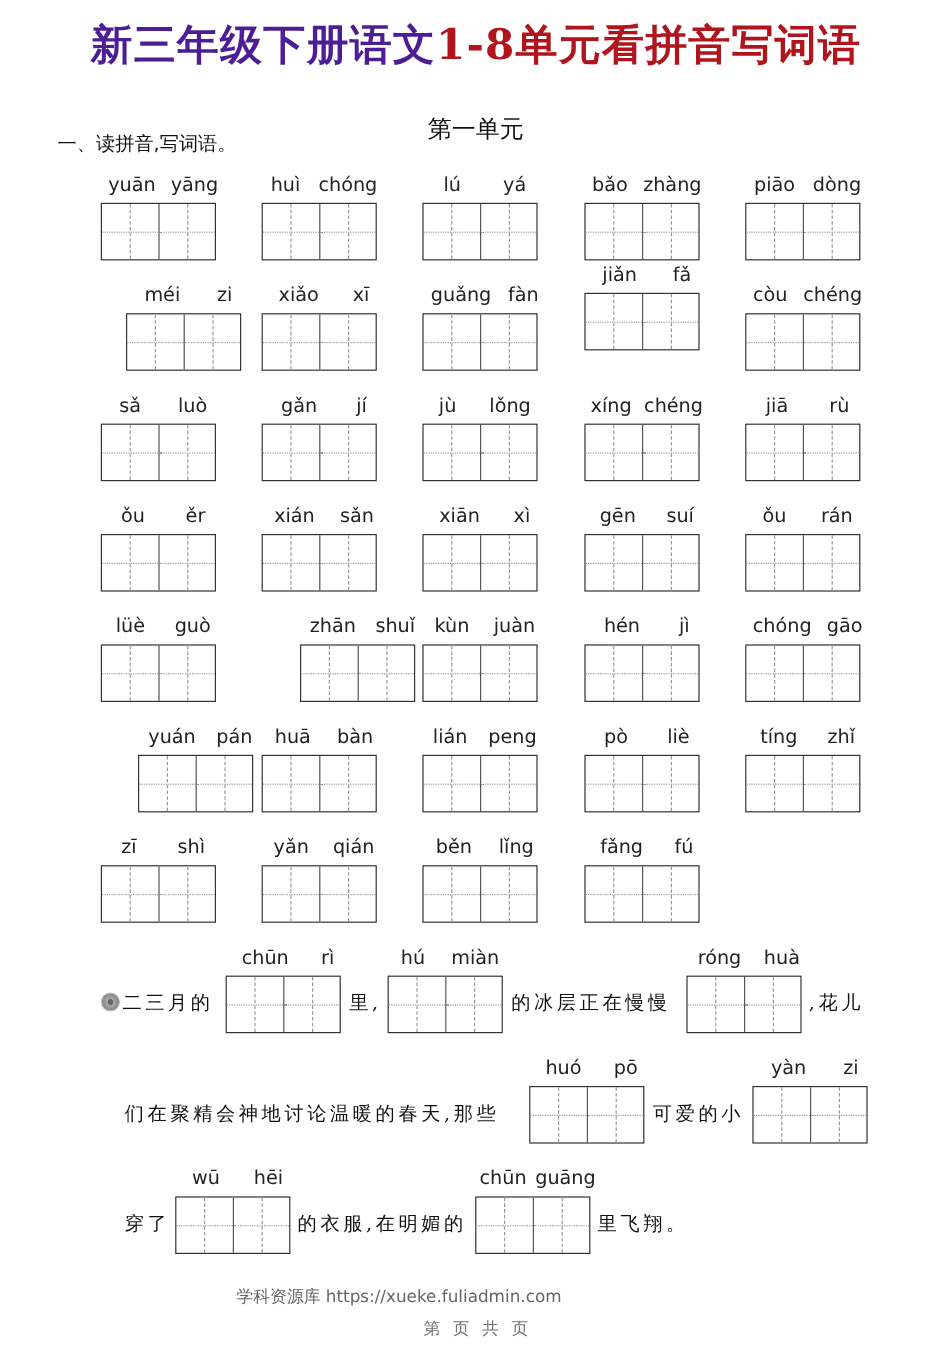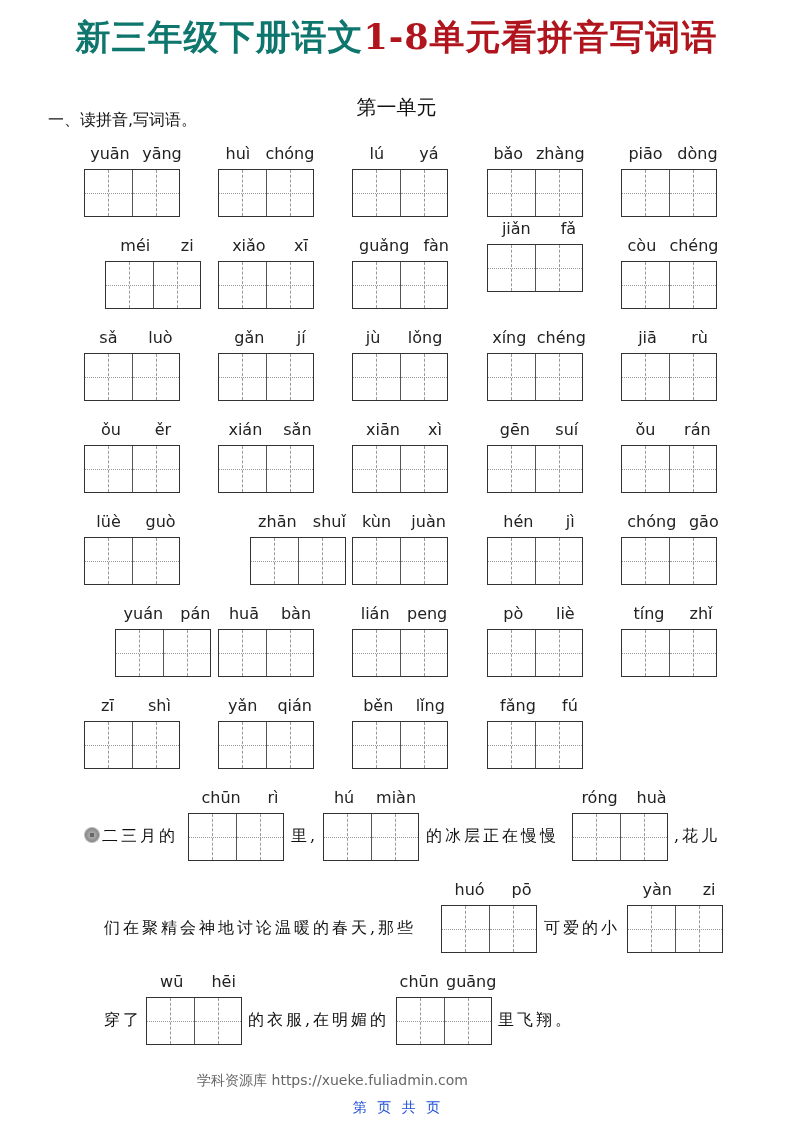--- a/index.html
+++ b/index.html
@@ -1,21 +1,21 @@
 <!DOCTYPE html>
 <html><head>
 <meta charset="utf-8">
 <style>
   html, body { margin:0; padding:0; background:#ffffff; }
   body { width:793px; height:1122px; position:relative; overflow:hidden;
          font-family:"DejaVu Sans", sans-serif; color:#111; }
   .title { position:absolute; left:0; top:14px; width:793px; text-align:center;
            font-family:"DejaVu Serif", serif; font-weight:bold; font-size:35px;
            letter-spacing:1px; white-space:nowrap; }
-  .title .black { color:#0f766e; }
+  .title .black { color:#4c1d95; }
   .title .red { color:#b0141c; }
   .unit-title { position:absolute; left:0; width:793px; top:94px; text-align:center;
                 font-family:"DejaVu Serif", serif; font-size:20px; }
   .section-label { position:absolute; left:48px; top:110px; font-size:16px; }
 
   .item { position:absolute; width:104px; }
   .pinyin { height:22px; display:flex; justify-content:space-around;
             font-family:"DejaVu Sans", sans-serif; font-size:16px; color:#222;
             white-space:nowrap; }
   .pinyin span { display:inline-block; text-align:center; }
@@ -29,21 +29,21 @@
                  border-top:1px dotted #999; }
 
   .passage-text { position:absolute; font-family:"DejaVu Serif", serif; font-size:16px;
                   white-space:nowrap; letter-spacing:3px; color:#111; }
   .flower { display:inline-block; width:16px; height:16px; border-radius:50%;
             background:radial-gradient(circle,#666 20%,#aaa 22%,#888 60%,#bbb 62%);
             vertical-align:-2px; margin-right:2px; }
   .footer-url { position:absolute; top:1072px; left:0; width:665px; text-align:center;
                 font-size:14px; color:#666; }
   .footer-page { position:absolute; top:1099px; left:0; width:793px; text-align:center;
-                 font-size:14px; color:#1d4ed8; word-spacing:6px; }
+                 font-size:14px; color:#737373; word-spacing:6px; }
 </style>
 </head>
 <body>
 
 <div class="title">
   <span class="black">新三年级下册语文</span><span class="red">1-8单元看拼音写词语</span>
 </div>
 
 <div class="unit-title">第一单元</div>
 <div class="section-label">一、读拼音,写词语。</div>

